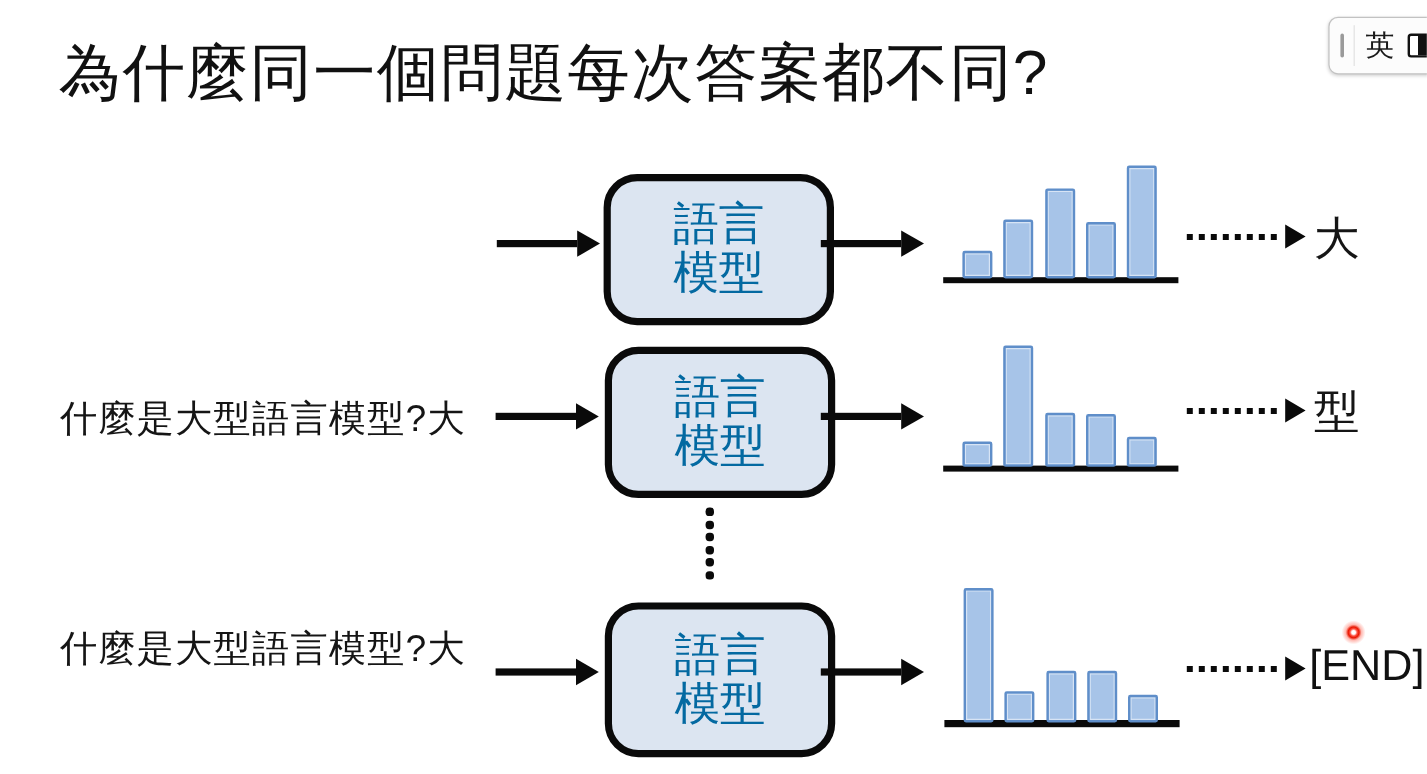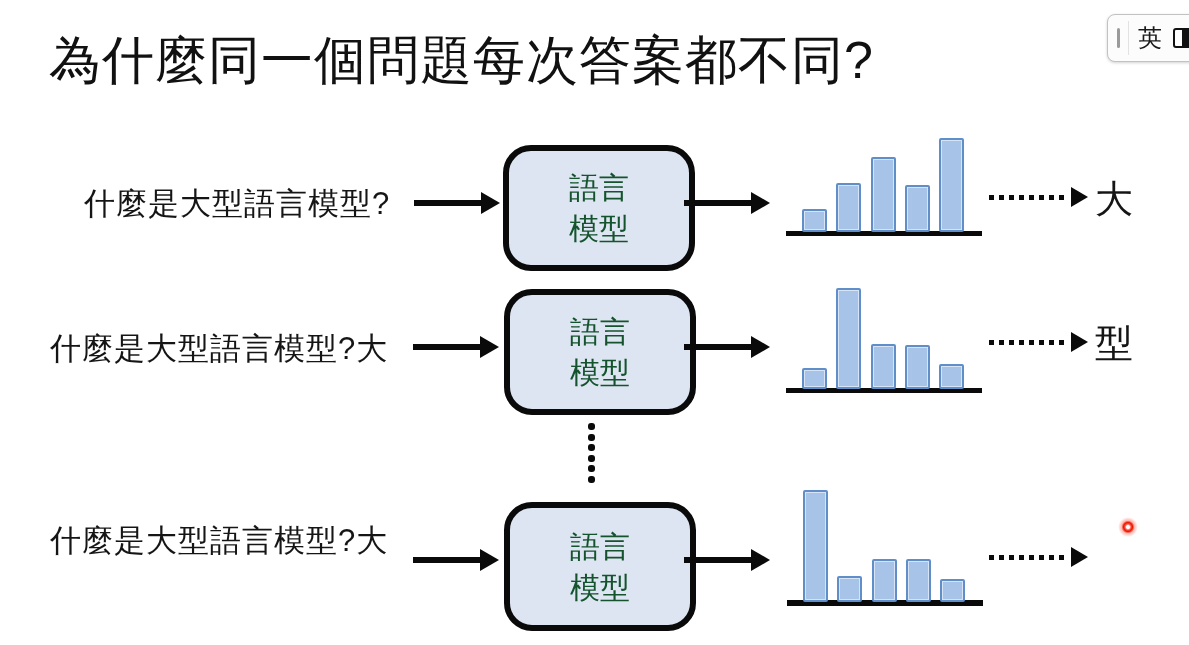--- a/index.html
+++ b/index.html
@@ -19,21 +19,21 @@
   .in-text{position:absolute;font-size:31px;letter-spacing:1px;color:var(--ink);
            line-height:40px;white-space:nowrap;font-weight:400;}
   .out-cjk{position:absolute;font-size:38px;color:var(--ink);white-space:nowrap;}
   .out-latin{position:absolute;font-size:36px;color:#111;white-space:nowrap;
              font-family:"Liberation Sans",sans-serif;}
 
   
   .lm-box{position:absolute;width:180px;height:114px;background:var(--box-fill);
           border:6px solid var(--box-border);border-radius:28px;
           display:flex;flex-direction:column;align-items:center;justify-content:center;}
-  .lm-box span{font-size:30px;line-height:41px;color:#14532d;}
+  .lm-box span{font-size:38px;line-height:41px;color:#0369a1;}
 
   
   .arrow{position:absolute;width:86px;height:22px;}
   .arrow .shaft{position:absolute;left:0;top:8px;width:67px;height:6px;background:#0a0a0a;}
   .arrow .head{position:absolute;right:0;top:0;width:0;height:0;
                border-left:19px solid #0a0a0a;border-top:11px solid transparent;
                border-bottom:11px solid transparent;}
 
   
   .dotted{position:absolute;height:22px;display:flex;align-items:center;}
@@ -76,21 +76,20 @@
   <div class="title">為什麼同一個問題每次答案都不同?</div>
 
   <div class="ime">
     <span class="ime-handle"></span>
     <span class="ime-divider"></span>
     <span class="ime-lang">英</span>
     <span class="ime-halfshape"></span>
     <span class="ime-pad"></span>
   </div>
 
-  <div class="in-text" style="left:68px;top:184px;">什麼是大型語言模型?</div>
   <div class="arrow" style="left:398px;top:192px;">
     <span class="shaft"></span>
     <span class="head"></span>
   </div>
   <div class="lm-box" style="left:487px;top:145px;">
     <span>語言</span>
     <span>模型</span>
   </div>
   <div class="arrow" style="left:668px;top:192px;">
     <span class="shaft"></span>
@@ -187,16 +186,17 @@
     <span class="dot"></span>
       <span class="dot"></span>
       <span class="dot"></span>
       <span class="dot"></span>
     <span class="dot"></span>
       <span class="dot"></span>
       <span class="dot"></span>
       <span class="dot"></span>
     <span class="head"></span>
   </div>
+  <div class="out-latin" style="left:1075px;top:534px;">[END]</div>
 
   <div class="laser" style="left:1102px;top:517px;"></div>
 
 </div>
 
 </body></html>

